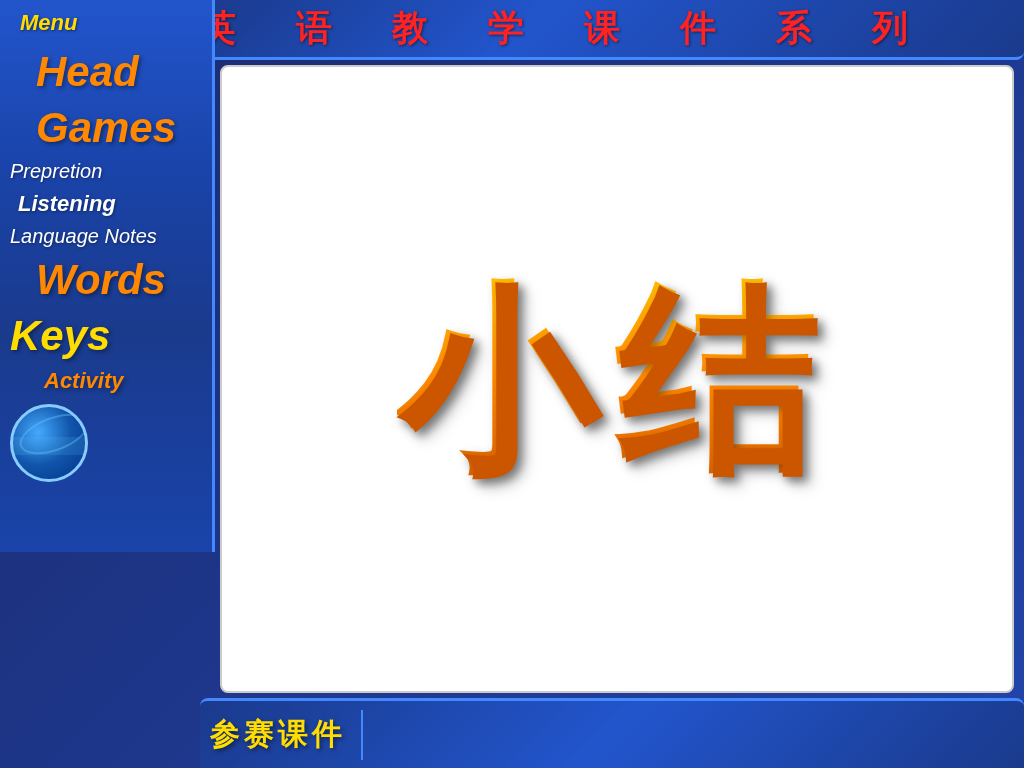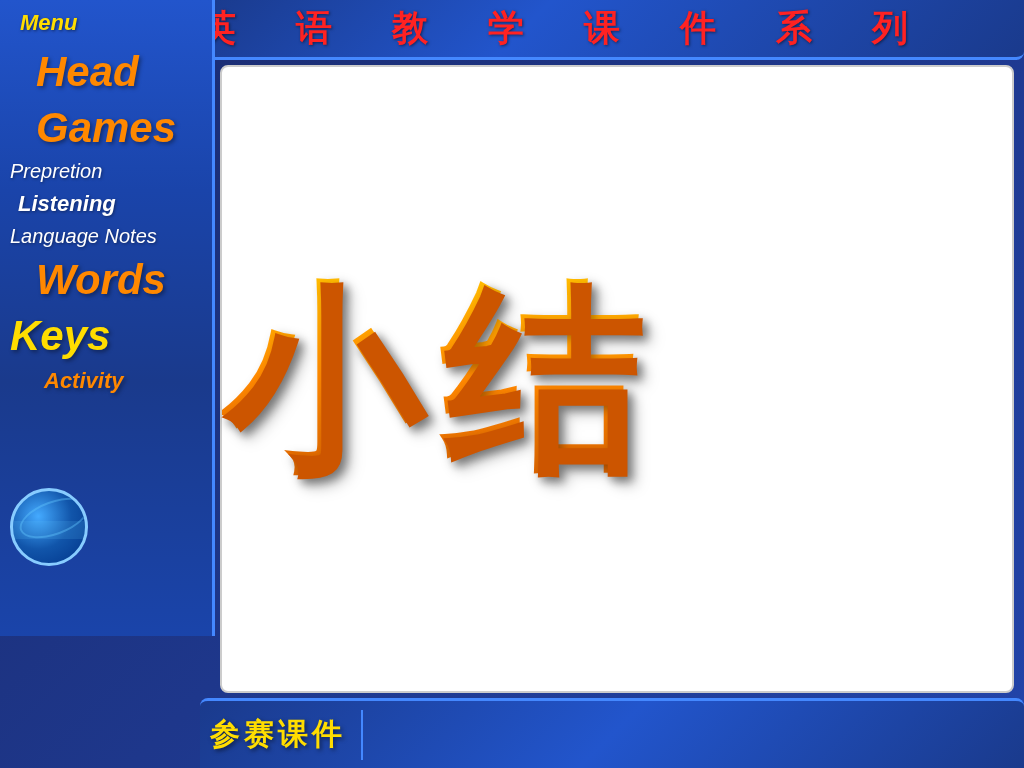--- a/index.html
+++ b/index.html
@@ -36,21 +36,21 @@
       text-shadow: 1px 1px 3px rgba(0,0,0,0.5);
       font-family: 'SimHei', 'STHeiti', Arial, sans-serif;
     }
 
     
     .sidebar {
       position: absolute;
       top: 0;
       left: 0;
       width: 215px;
-      height: 636px;
+      height: 552px;
       background: linear-gradient(180deg, #2255cc 0%, #1a44aa 30%, #1a3a8c 60%, #1a44aa 100%);
       border-right: 3px solid #4488ff;
       display: flex;
       flex-direction: column;
       align-items: center;
       padding-top: 10px;
     }
 
     .menu-label {
       color: #ffdd00;
@@ -186,21 +186,21 @@
       position: absolute;
       top: 65px;
       left: 220px;
       right: 10px;
       bottom: 75px;
       background: #ffffff;
       border-radius: 8px;
       border: 2px solid #cccccc;
       display: flex;
       align-items: center;
-      justify-content: flex-start;
+      justify-content: center;
     }
 
     .main-chinese-text {
       font-size: 200px;
       font-weight: bold;
       color: #ff8800;
       text-shadow:
         4px 4px 0px #cc5500,
         8px 8px 8px rgba(0,0,0,0.3);
       font-family: 'SimHei', 'STHeiti', Arial, sans-serif;

